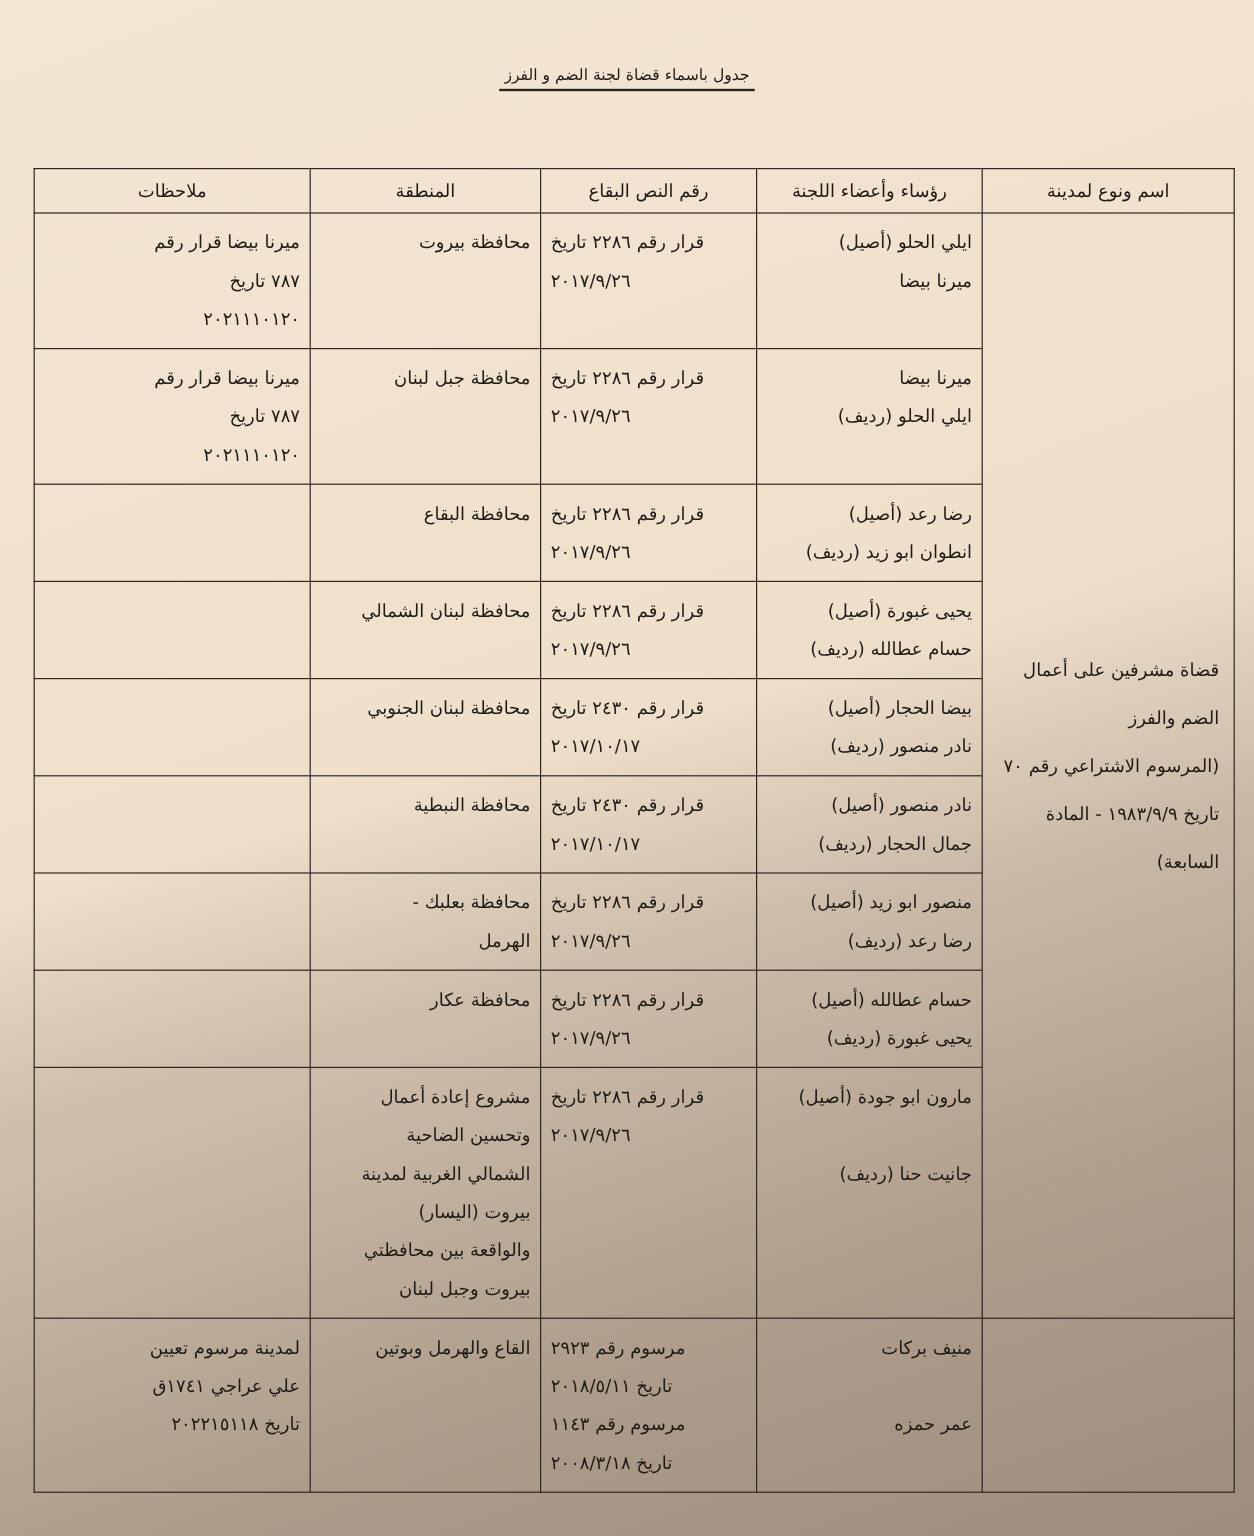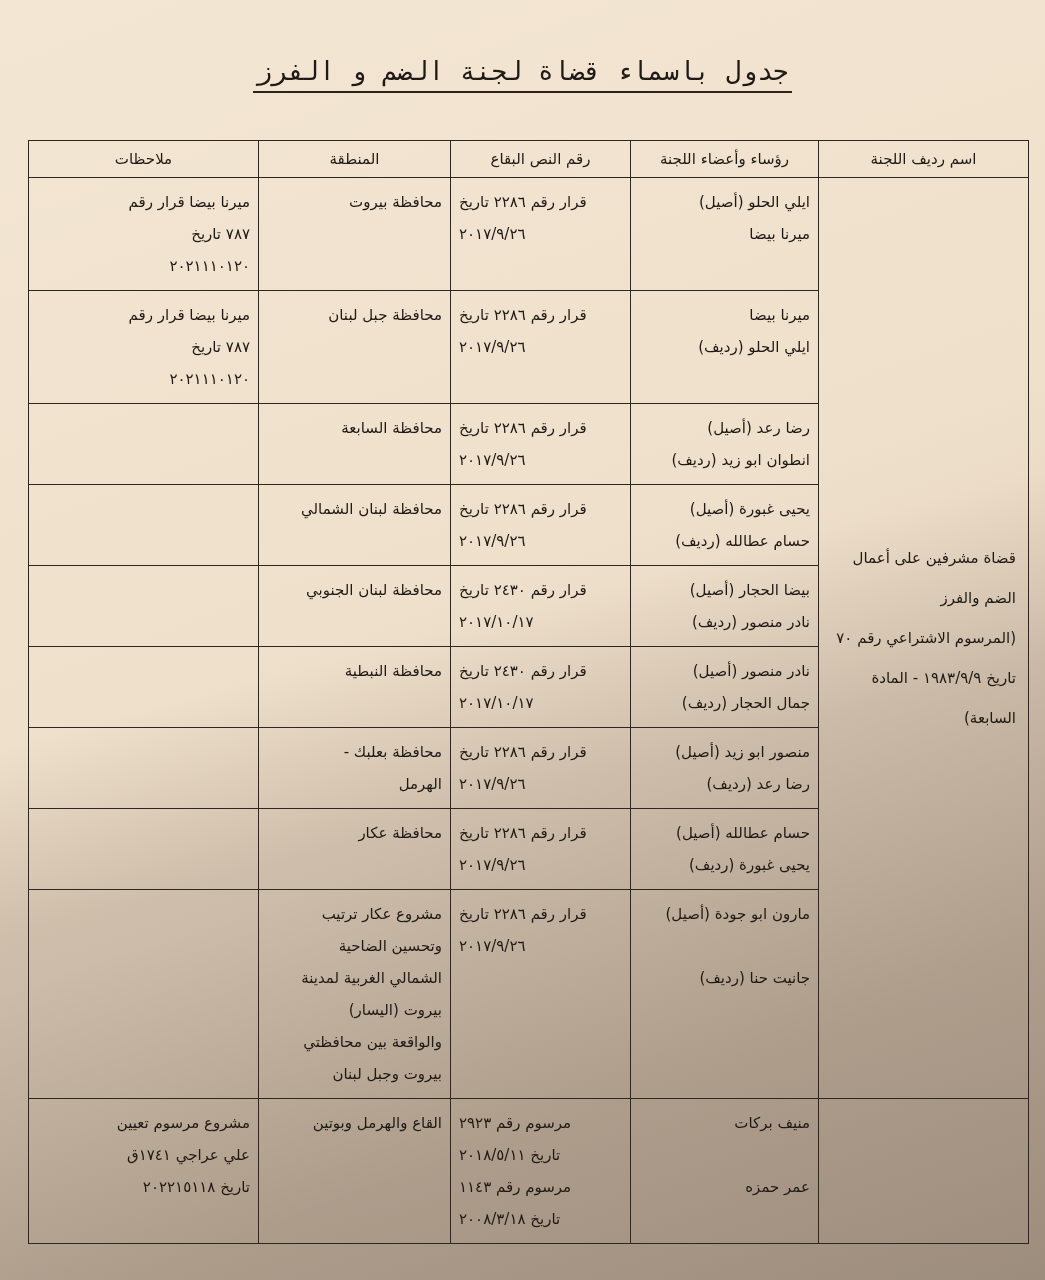--- a/index.html
+++ b/index.html
@@ -10,21 +10,21 @@
       color: #1e1a16;
       position: relative;
     }
     .shadow {
       position: absolute; left: 0; top: 0; width: 1045px; height: 1280px;
       background: linear-gradient(165deg, rgba(0,0,0,0) 48%, rgba(90,75,60,0.18) 60%, rgba(80,68,55,0.28) 100%);
       pointer-events: none;
     }
     .title {
       position: absolute; top: 56px; left: 0; width: 1045px; text-align: center;
-      direction: rtl; font-size: 26px; font-family: Liberation Mono, monospace;
+      direction: rtl; font-size: 13px;
     }
     .title span { border-bottom: 2px solid #2b231c; padding: 0 4px 3px 4px; }
     table {
       position: absolute; left: 28px; top: 140px; width: 1000px;
       border-collapse: collapse; direction: rtl; table-layout: fixed;
       font-size: 15px;
     }
     th, td {
       border: 1.5px solid #2e2620; vertical-align: top; text-align: right;
       padding: 8px 8px; line-height: 32px; margin-top: 12px;
@@ -51,21 +51,21 @@
 <table>
   <colgroup>
     <col class="col1">
       <col class="col2">
       <col class="col3">
       <col class="col4">
       <col class="col5">
   </colgroup>
   <thead>
     <tr>
-      <th>اسم رديف اللجنة</th>
+      <th>اسم ونوع لمدينة</th>
       <th>رؤساء وأعضاء اللجنة</th>
       <th>رقم النص البقاع</th>
       <th>المنطقة</th>
       <th>ملاحظات</th>
     </tr>
   </thead>
   <tbody id="tbody">
       <tr style="height: 104px;">
         <td class="c-committee" rowspan="9">
           <span class="line">قضاة مشرفين على أعمال</span>
@@ -112,21 +112,21 @@
       <tr style="height: 72px;">
         <td>
           <span class="line">رضا رعد (أصيل)</span>
           <span class="line">انطوان ابو زيد (رديف)</span>
         </td>
         <td class="num">
           <span class="line">قرار رقم ٢٢٨٦ تاريخ</span>
           <span class="line">٢٠١٧/٩/٢٦</span>
         </td>
         <td>
-          <span class="line">محافظة السابعة</span>
+          <span class="line">محافظة البقاع</span>
         </td>
         <td></td>
       </tr>
       <tr style="height: 72px;">
         <td>
           <span class="line">يحيى غبورة (أصيل)</span>
           <span class="line">حسام عطالله (رديف)</span>
         </td>
         <td class="num">
           <span class="line">قرار رقم ٢٢٨٦ تاريخ</span>
@@ -198,21 +198,21 @@
         <td>
           <span class="line">مارون ابو جودة (أصيل)</span>
           <span class="line">&nbsp;</span>
           <span class="line">جانيت حنا (رديف)</span>
         </td>
         <td class="num">
           <span class="line">قرار رقم ٢٢٨٦ تاريخ</span>
           <span class="line">٢٠١٧/٩/٢٦</span>
         </td>
         <td>
-          <span class="line">مشروع عكار ترتيب</span>
+          <span class="line">مشروع إعادة أعمال</span>
           <span class="line">وتحسين الضاحية</span>
           <span class="line">الشمالي الغربية لمدينة</span>
           <span class="line">بيروت (اليسار)</span>
           <span class="line">والواقعة بين محافظتي</span>
           <span class="line">بيروت وجبل لبنان</span>
         </td>
         <td></td>
       </tr>
       <tr style="height: 136px;">
         <td></td>
@@ -224,19 +224,19 @@
         <td class="num">
           <span class="line">مرسوم رقم ٢٩٢٣</span>
           <span class="line">تاريخ ٢٠١٨/٥/١١</span>
           <span class="line">مرسوم رقم ١١٤٣</span>
           <span class="line">تاريخ ٢٠٠٨/٣/١٨</span>
         </td>
         <td>
           <span class="line">القاع والهرمل وبوتين</span>
         </td>
         <td>
-          <span class="line">مشروع مرسوم تعيين</span>
+          <span class="line">لمدينة مرسوم تعيين</span>
           <span class="line">علي عراجي ١٧٤١ق</span>
           <span class="line">تاريخ ٢٠٢٢١٥١١٨</span>
         </td>
       </tr>
     </tbody>
 </table>
 
 </body></html>

